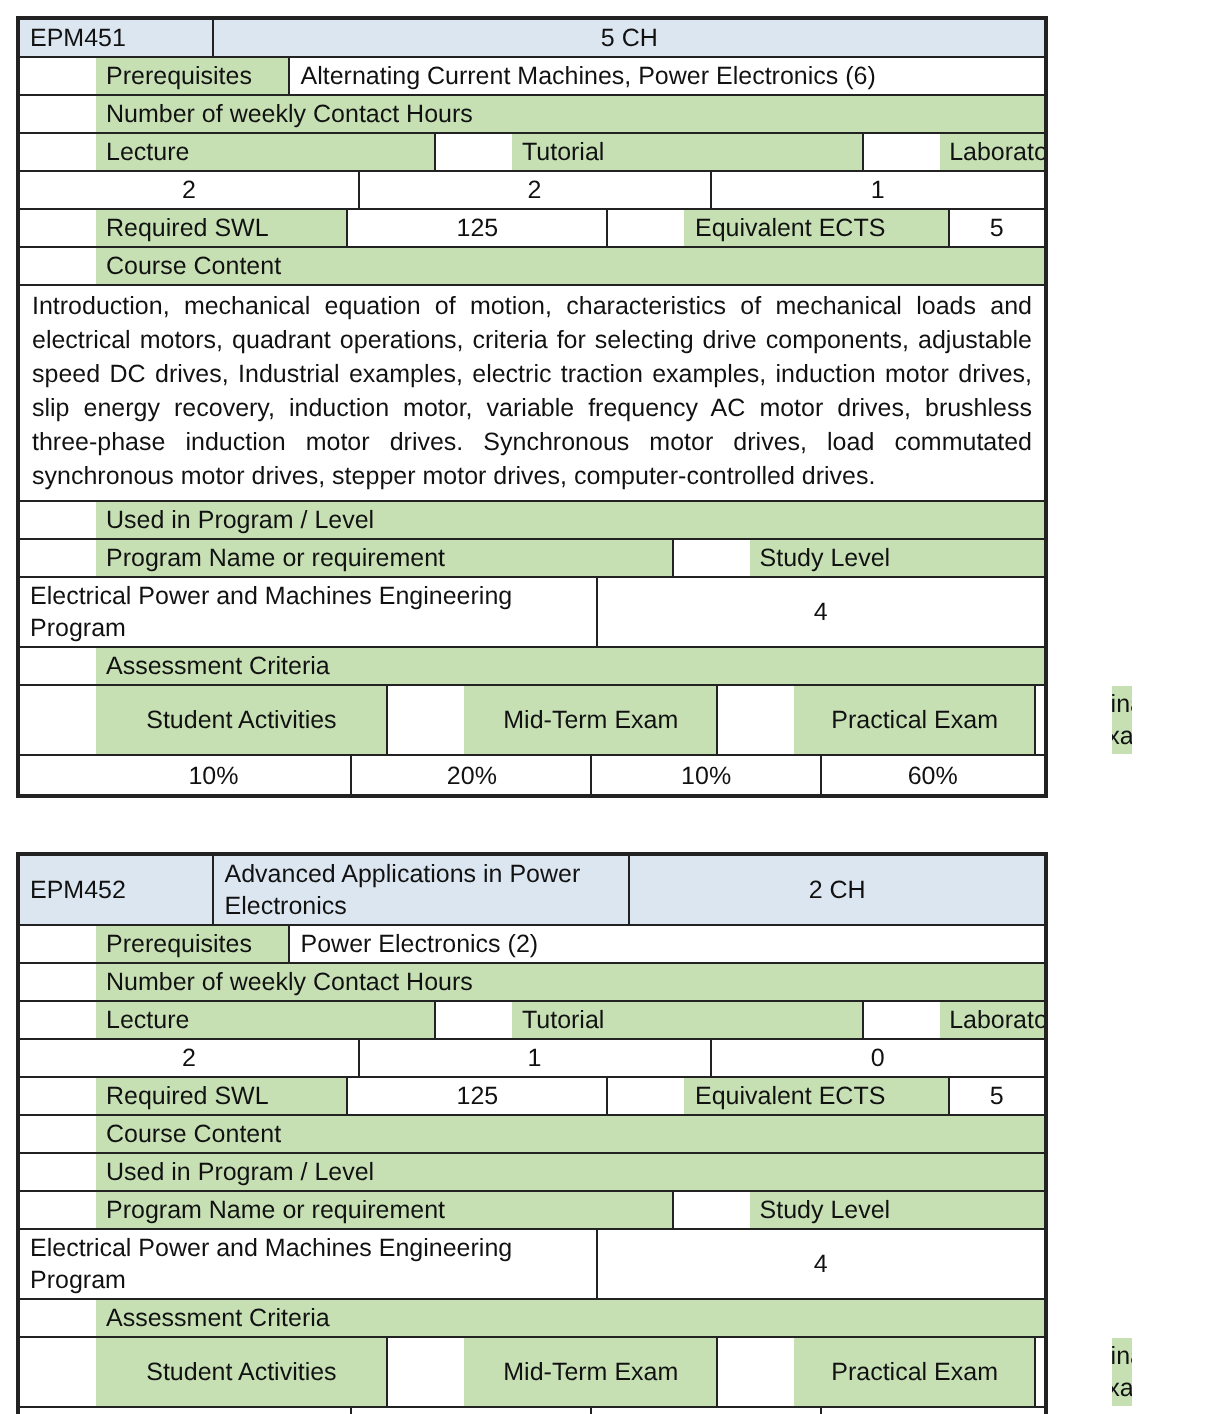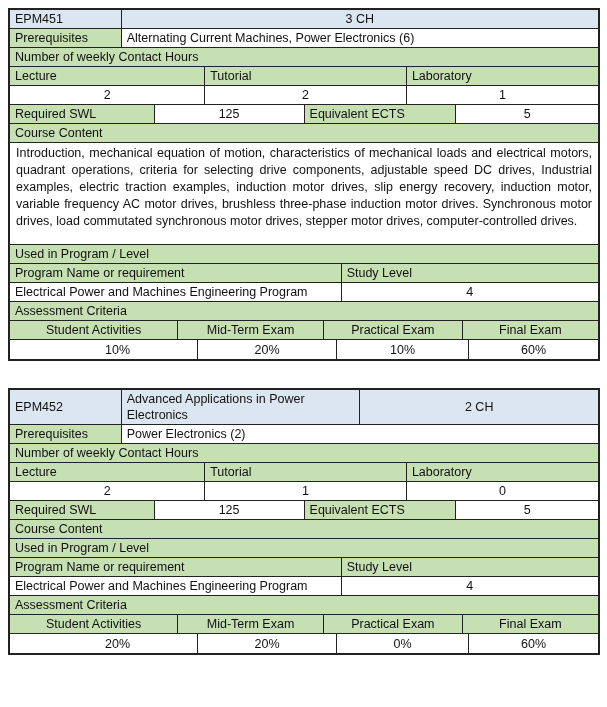--- a/index.html
+++ b/index.html
@@ -5,21 +5,21 @@
   * { box-sizing: border-box; margin: 0; padding: 0; }
   html, body { background: #ffffff; }
   body {
     width: 607px; height: 707px;
     font-family: "Liberation Sans", sans-serif;
     color: #111111;
     padding-top: 8px;
     overflow: hidden;
   }
   .tbl {
-    width: 592px;
+    width: 516px;
     margin-left: 8px;
     border: 2px solid #222222;
     background: #ffffff;
   }
   .tbl2 { margin-top: 27px; }
   .row {
     display: flex;
     align-items: stretch;
     min-height: 19px;
     border-bottom: 1px solid #222222;
@@ -28,21 +28,21 @@
   .cell {
     border-right: 1px solid #222222;
     font-size: 12.5px;
     line-height: 16px;
     padding: 1px 5px;
     display: flex;
     align-items: center;
     overflow: hidden;
   }
   .cell:last-child { border-right: none; flex: 1; }
-  .green { background: var(--green, #C6E0B4); }
+  .green { background: var(--green, #C6E0B4); margin-left: 38px; }
   .blue  { background: var(--blue, #DCE6F1); }
   .center { justify-content: center; text-align: center; }
   
   .c-code  { flex: 0 0 19.0%; }
   .c-ch    { flex: 0 0 14.1%; }
   .c-title { flex: 1; }
   .c-third1 { flex: 0 0 33.2%; }
   .c-third2 { flex: 0 0 34.3%; }
   .c-swl1 { flex: 0 0 24.6%; }
   .c-swl2 { flex: 0 0 25.5%; }
@@ -60,21 +60,21 @@
     line-height: 17px;
     align-items: flex-start;
   }
 </style>
 </head>
 <body>
 
 <div class="tbl">
   <div class="row">
     <div class="cell blue c-code">EPM451</div>
-    <div class="cell blue c-ch center">3 CH</div>
+    <div class="cell blue c-ch center">5 CH</div>
   </div>
   <div class="row">
     <div class="cell green c-code">Prerequisites</div>
     <div class="cell">Alternating Current Machines, Power Electronics (6)</div>
   </div>
   <div class="row">
     <div class="cell green">Number of weekly Contact Hours</div>
   </div>
   <div class="row">
     <div class="cell green c-third1">Lecture</div>

